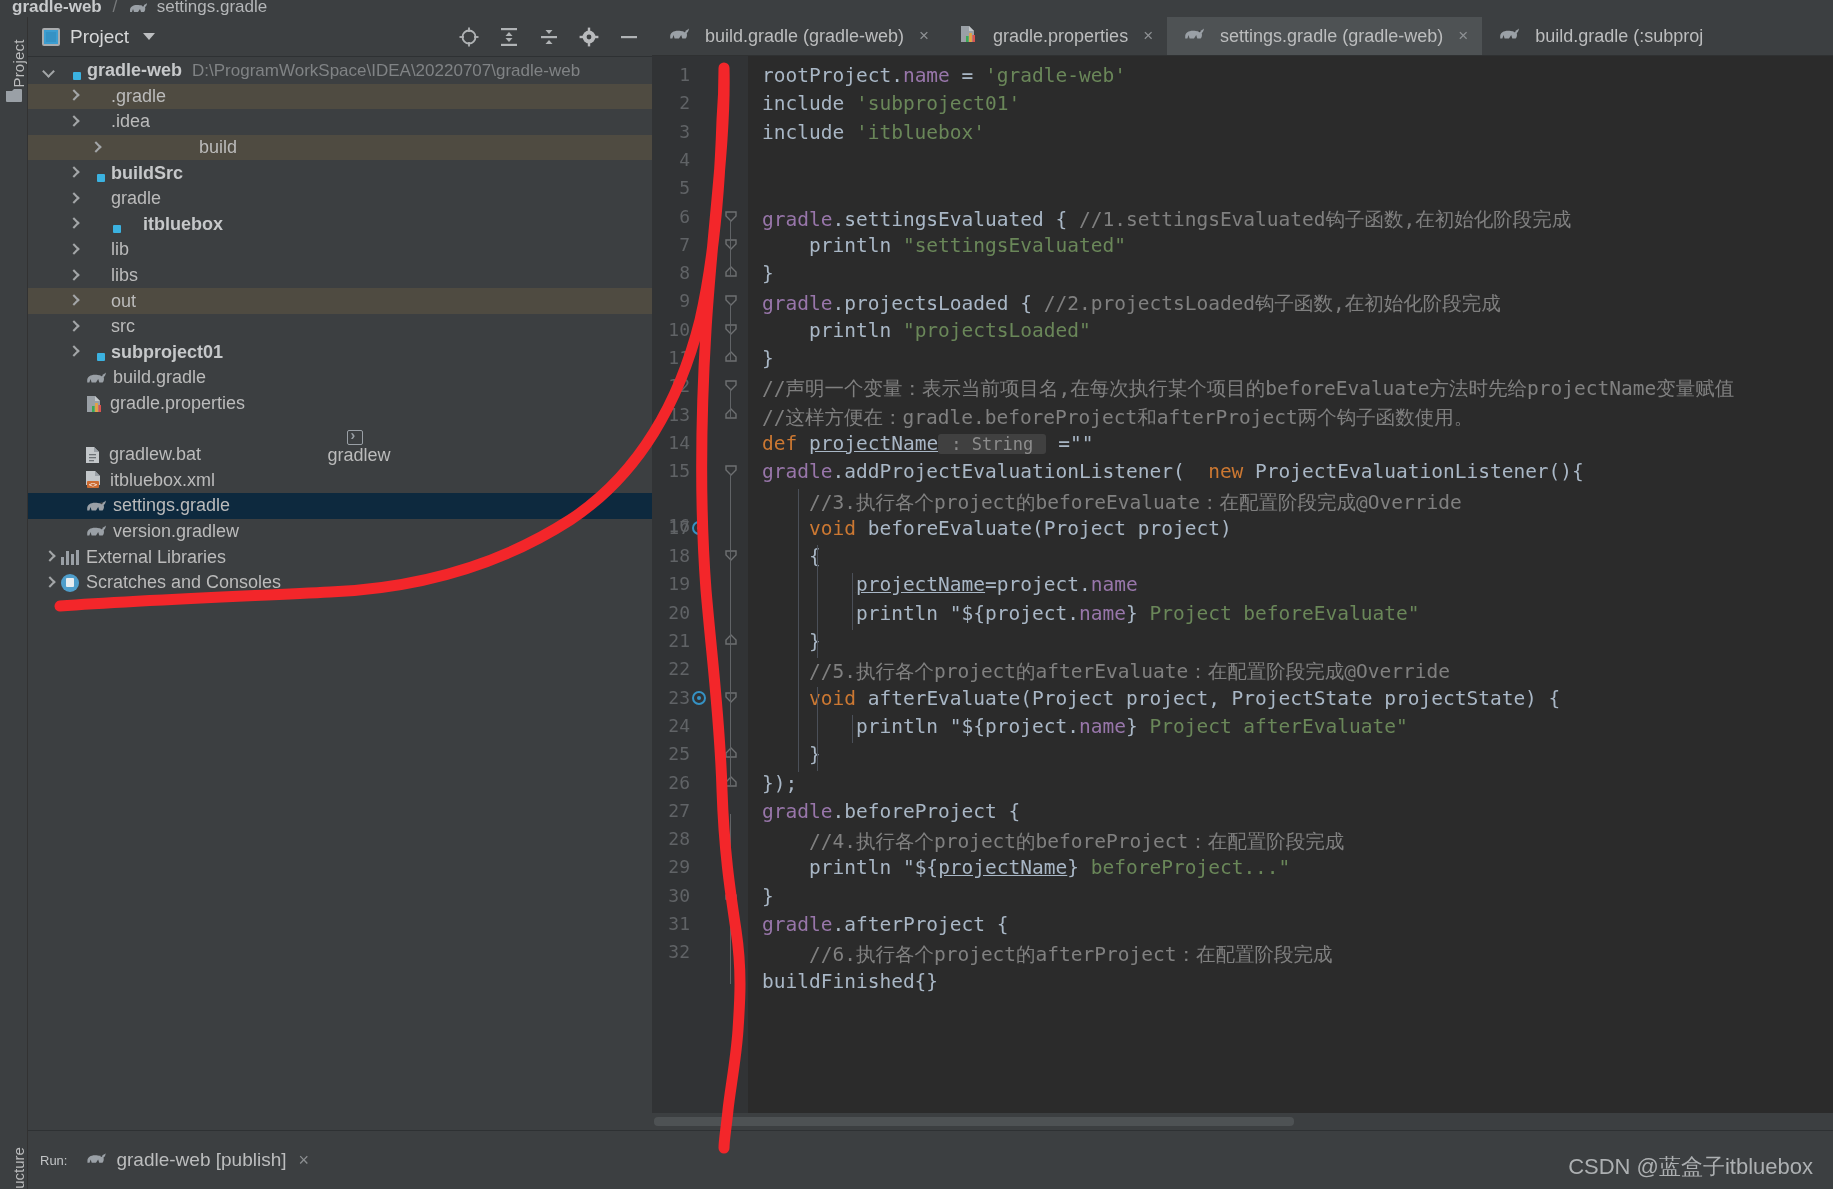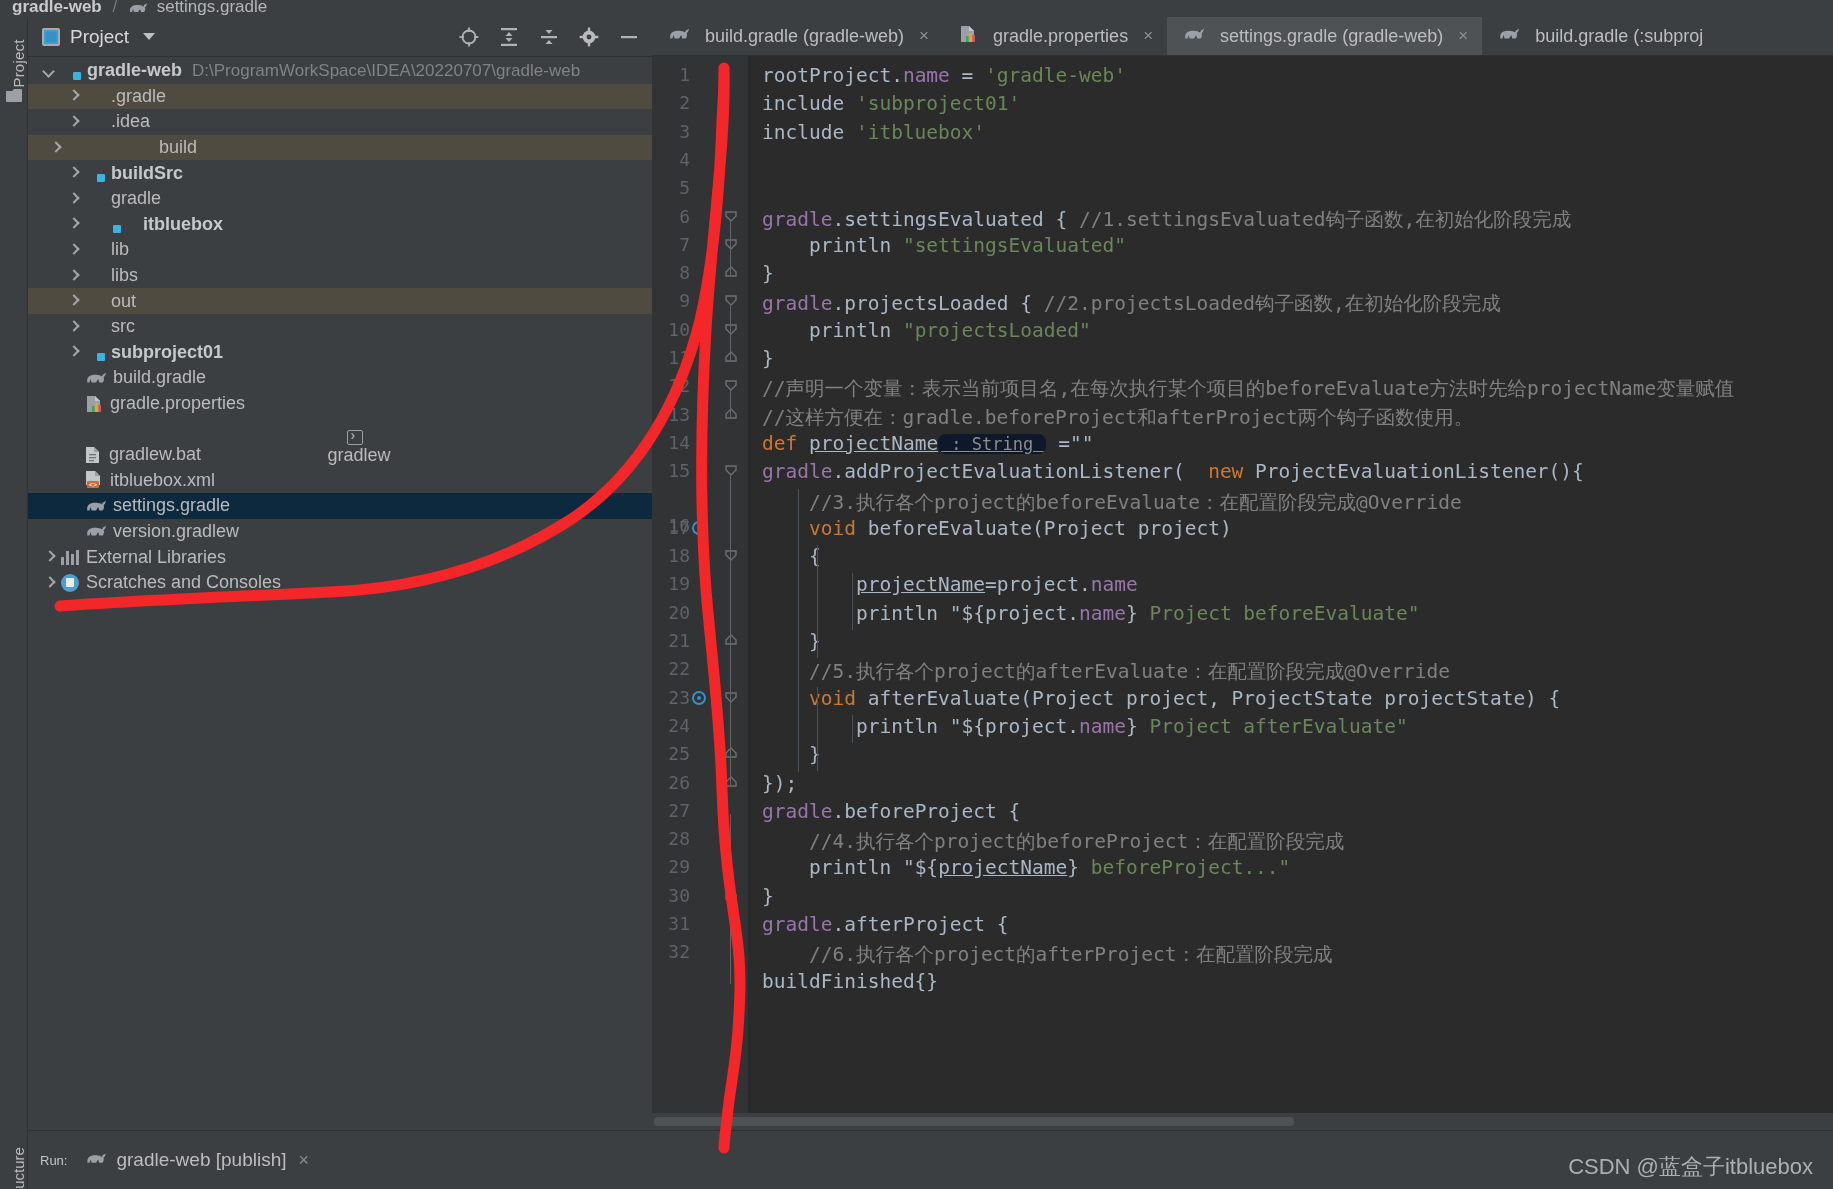--- a/index.html
+++ b/index.html
@@ -193,22 +193,22 @@
     font-family:"DejaVu Sans Mono", monospace;
     font-size:19.5px; color:#a9b7c6; letter-spacing:0px;
   }
   .indentguide{position:absolute;width:1px;background:#4b5059;}
   .t-key   { color:#cc7832; }
   .t-str   { color:#6a8759; }
   .t-cmt   { color:#808080; }
   .t-white { color:#a9b7c6; }
   .t-field { color:#9876aa; }
   .t-und   { text-decoration:underline; }
-  .t-hint  { color:#8c8c8c; background:#0f172a; border-radius:8px; padding:0 3px;
-             font-size:17px;text-decoration:underline; }
+  .t-hint  { color:#8c8c8c; background:#404040; border-radius:3px; padding:0 3px;
+             font-size:17px; }
 
   
   .annot { position:absolute; left:0; top:0; width:1833px; height:1189px;
            pointer-events:none; }
 
   
   .runbar {
     position:absolute; left:28px; top:1130px; right:0; height:59px;
     background:#3c3f41; border-top:1px solid #2e3133;
     display:flex; align-items:center; padding-left:12px;
@@ -317,21 +317,21 @@
         <div class="row excluded" style="padding-left: 38px;">
           <span class="arrow right"></span>
           <span class="fi"><span class="folder orange"></span></span>
           <span class="lbl">.gradle</span>
         </div>
         <div class="row" style="padding-left: 38px;">
           <span class="arrow right"></span>
           <span class="fi"><span class="folder grey"></span></span>
           <span class="lbl">.idea</span>
         </div>
-        <div class="row excluded" style="padding-left: 20px; gap: 33px;">
+        <div class="row excluded" style="padding-left: 60px; gap: 33px;">
           <span class="arrow right"></span>
           <span class="fi"><span class="folder orange"></span></span>
           <span class="lbl">build</span>
         </div>
         <div class="row" style="padding-left: 38px;">
           <span class="arrow right"></span>
           <span class="fi"><span class="folder grey"></span><span class="badge-blue"></span></span>
           <span class="lbl bold">buildSrc</span>
         </div>
         <div class="row" style="padding-left: 38px;">

